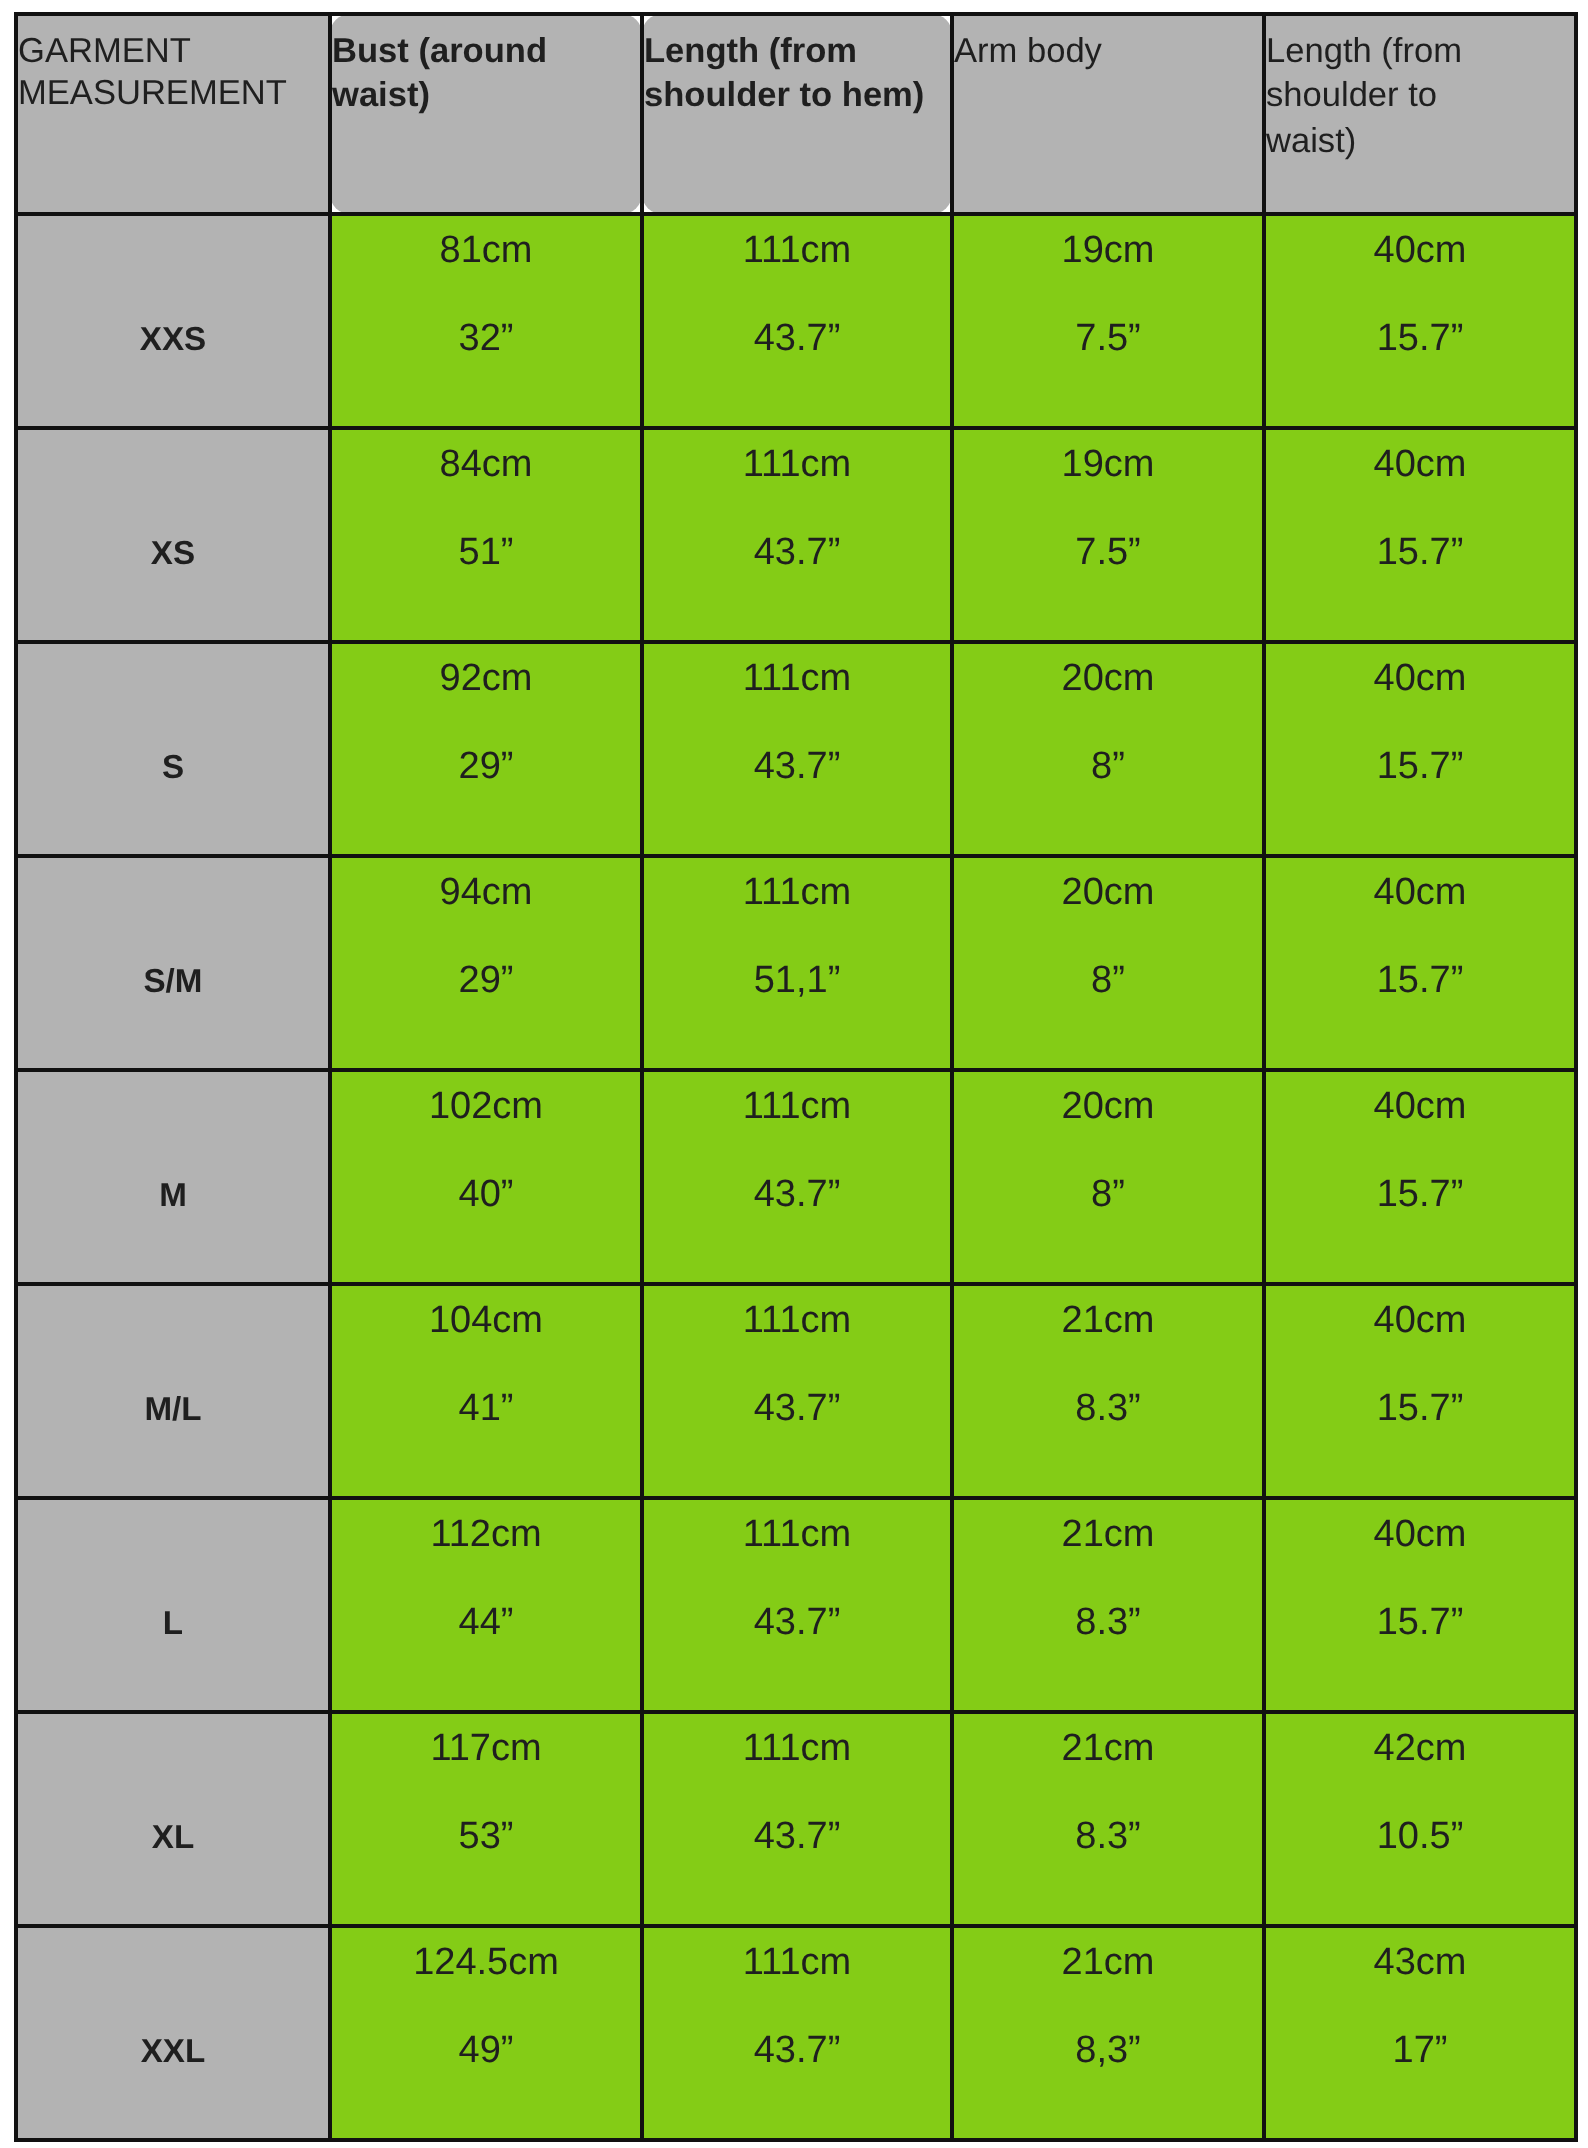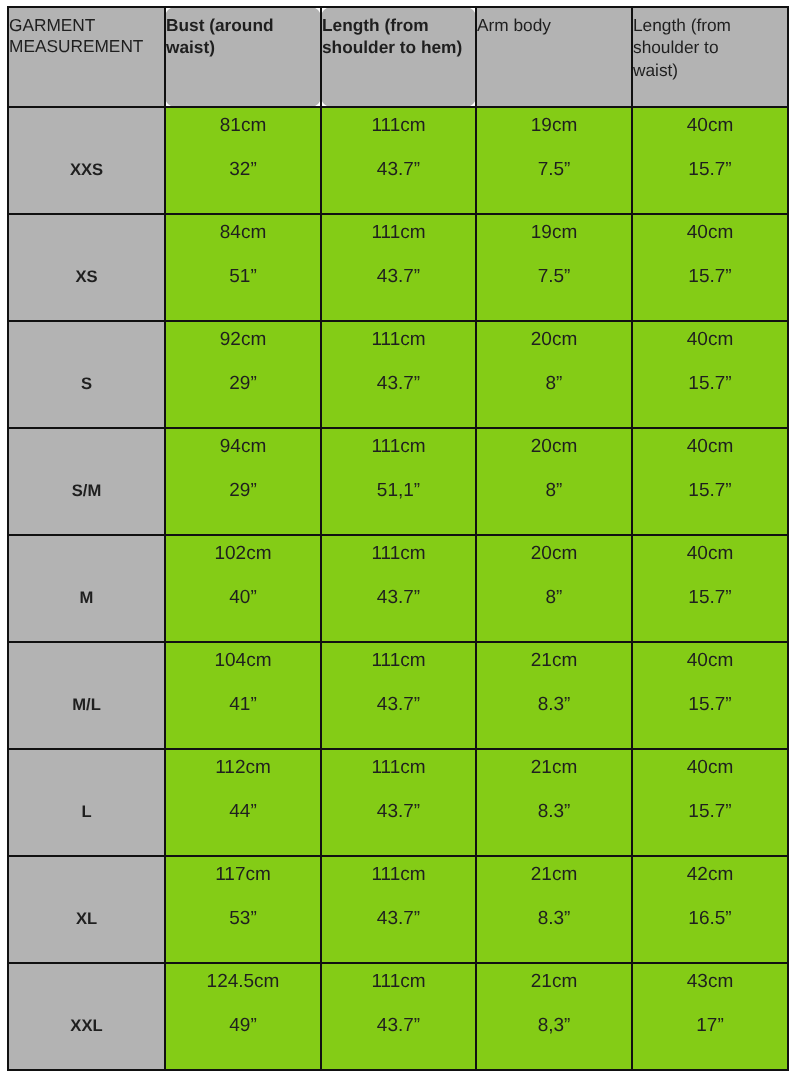--- a/index.html
+++ b/index.html
@@ -216,21 +216,21 @@
         <td class="val">
           <span class="cm">111cm</span>
           <span class="inch">43.7”</span>
         </td>
         <td class="val">
           <span class="cm">21cm</span>
           <span class="inch">8.3”</span>
         </td>
         <td class="val">
           <span class="cm">42cm</span>
-          <span class="inch">16.5”</span>
+          <span class="inch">10.5”</span>
         </td>
       </tr>
       <tr class="body">
         <td class="sz">
             <span class="szin">XXL</span>
           </td>
         <td class="val">
           <span class="cm">124.5cm</span>
           <span class="inch">49”</span>
         </td>

